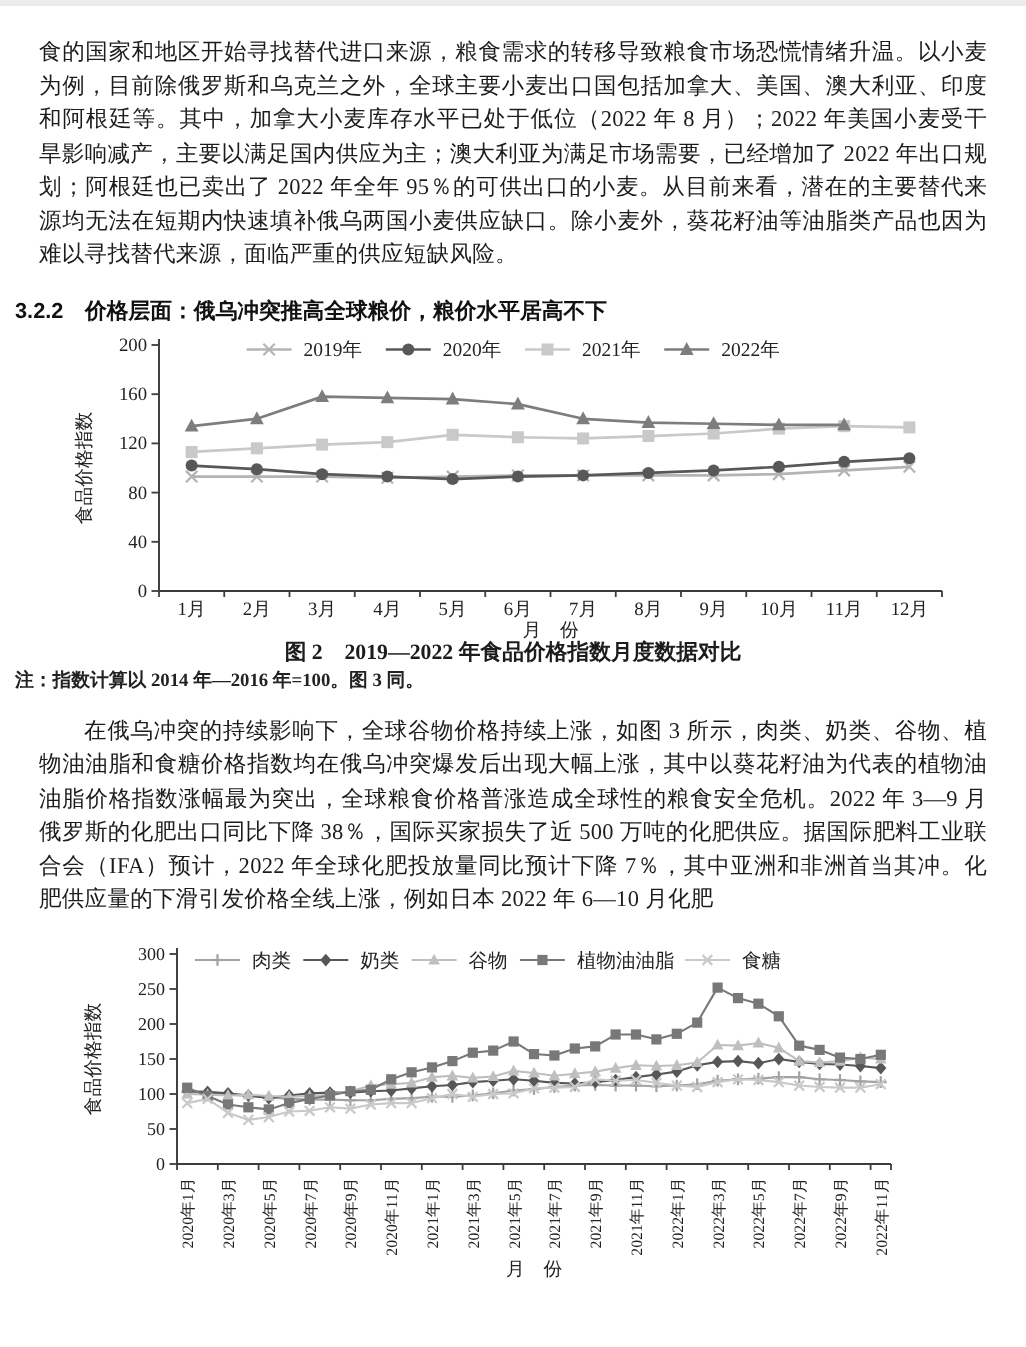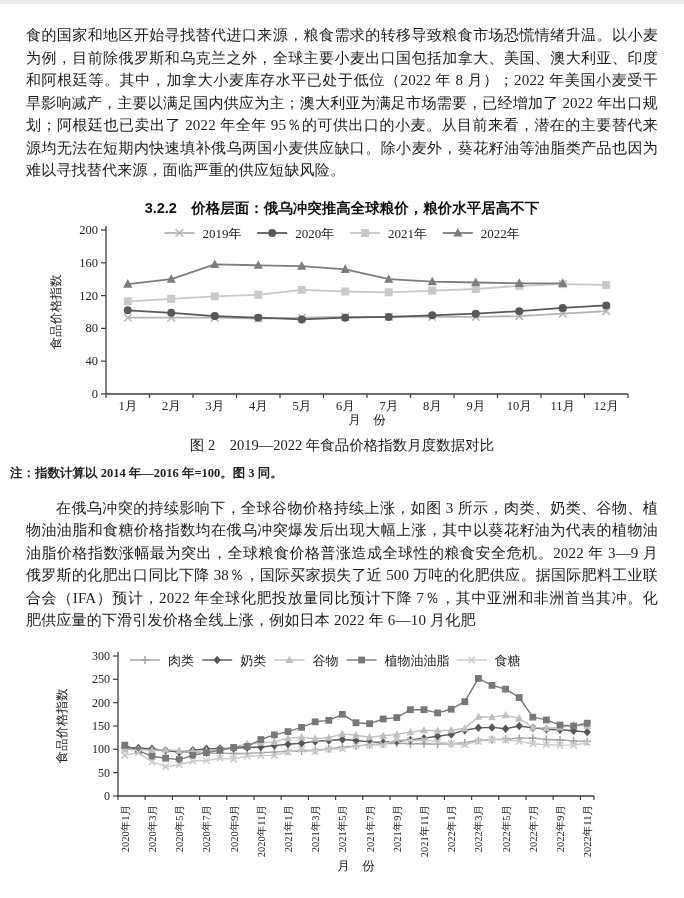--- a/index.html
+++ b/index.html
@@ -4,24 +4,24 @@
 <style>
   html,body{margin:0;padding:0;background:#fff;}
   body{width:684px;height:898px;overflow:hidden;position:relative;
        font-family:"Liberation Serif","DejaVu Serif",serif;color:#1c1c1c;}
   .top-edge{position:absolute;top:0;left:0;width:684px;height:4px;background:#ececec;}
   .page{padding:8px 10px 0 10px;box-sizing:border-box;}
   p.body-text{font-size:15px;line-height:22.5px;text-align:justify;margin:16px;
               letter-spacing:0.2px;}
   p.indent{text-indent:2em;}
   h3.sec-heading{font-family:"Liberation Sans","DejaVu Sans",sans-serif;
-       font-size:14.5px;font-weight:bold;margin:3px 0 2px 0;line-height:20px;color:#111;text-align:center;}
+       font-size:14.5px;font-weight:bold;margin:3px 0 2px 0;line-height:20px;color:#111;}
   .fig{margin:0;text-align:center;}
   .fig svg{display:block;margin:0 auto;}
-  .fig-caption{font-size:14.5px;font-weight:normal;line-height:19px;margin:10px;text-align:center;}
+  .fig-caption{font-size:14.5px;font-weight:bold;line-height:19px;margin:0;text-align:center;}
   .fig-note{font-size:12.5px;font-weight:bold;line-height:16px;margin:0 0 2px 0;text-align:left;color:#222;}
   svg text{font-family:"Liberation Serif","DejaVu Serif",serif;}
 </style>
 </head>
 <body>
 
 <div class="top-edge"></div>
 
 <div class="page">
 

